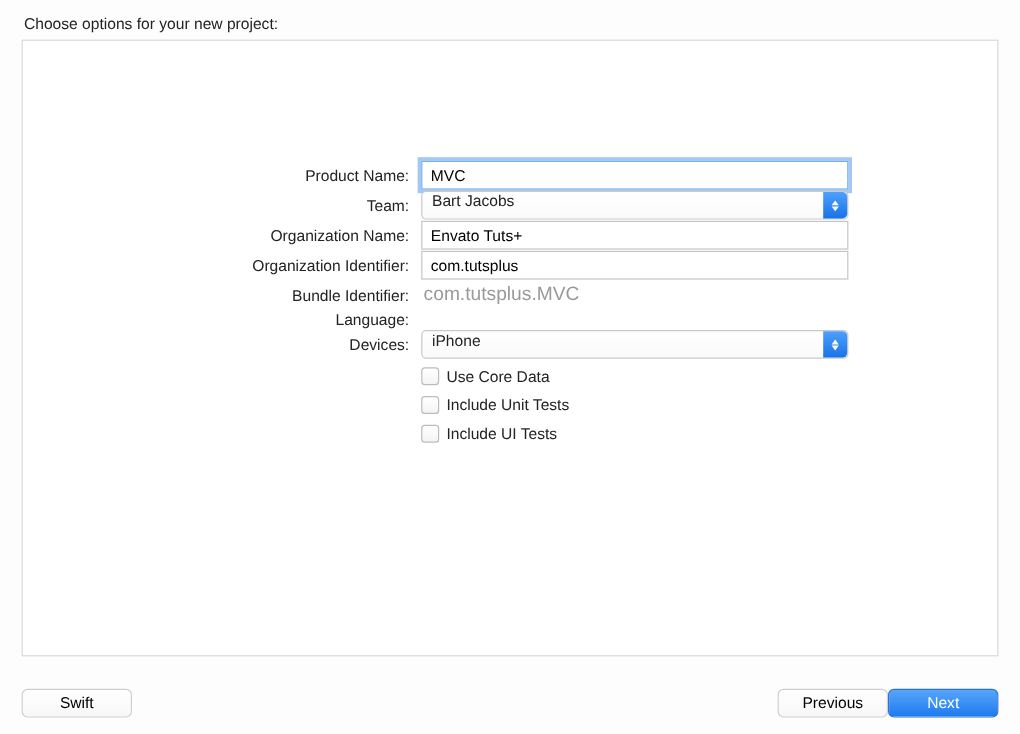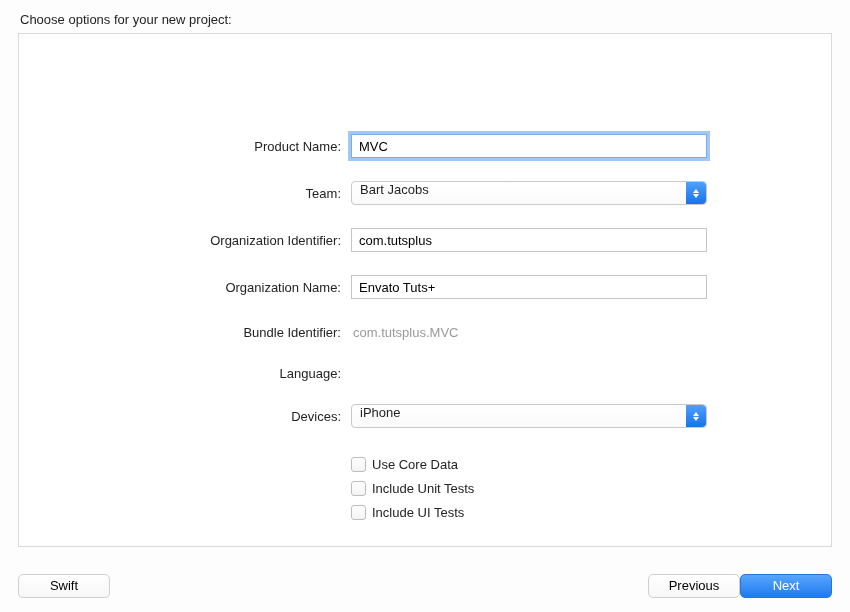--- a/index.html
+++ b/index.html
@@ -24,21 +24,21 @@
       height: 514px;
       position: relative;
     }
     .form {
       position: absolute;
       top: 100px;
       left: 0;
       right: 0;
       display: flex;
       flex-direction: column;
-      gap: 23px;
+      gap: 1px;
     }
     .row {
       display: flex;
       align-items: center;
     }
     .label {
       width: 332px;
       text-align: right;
       padding-right: 10px;
       font-size: 13px;
@@ -94,21 +94,21 @@
     }
     .chev {
       width: 0; height: 0;
       border-left: 3.5px solid transparent;
       border-right: 3.5px solid transparent;
     }
     .chev.up { border-bottom: 4px solid #fff; }
     .chev.down { border-top: 4px solid #fff; }
     
     .readonly-val {
-      font-size: 13px;
+      font-size: 16px;
       color: #9a9a9a;
       padding: 3px 2px;
     }
     
     .check-row {
       display: flex;
       align-items: center;
       gap: 6px;
       height: 20px;
       margin-bottom: 4px;
@@ -175,30 +175,30 @@
           <div class="popup-text">Bart Jacobs</div>
           <div class="popup-knob">
             <div class="chev up"></div>
               <div class="chev down"></div>
           </div>
         </div>
       </div>
     </div>
 
     <div class="row">
+      <div class="label">Organization Name:</div>
+      <div class="control">
+        <input class="textfield" value="Envato Tuts+" style="">
+      </div>
+    </div>
+
+    <div class="row">
       <div class="label">Organization Identifier:</div>
       <div class="control">
         <input class="textfield" value="com.tutsplus" style="">
-      </div>
-    </div>
-
-    <div class="row">
-      <div class="label">Organization Name:</div>
-      <div class="control">
-        <input class="textfield" value="Envato Tuts+" style="">
       </div>
     </div>
 
     <div class="row">
       <div class="label">Bundle Identifier:</div>
       <div class="control">
         <div class="readonly-val">com.tutsplus.MVC</div>
       </div>
     </div>
 

